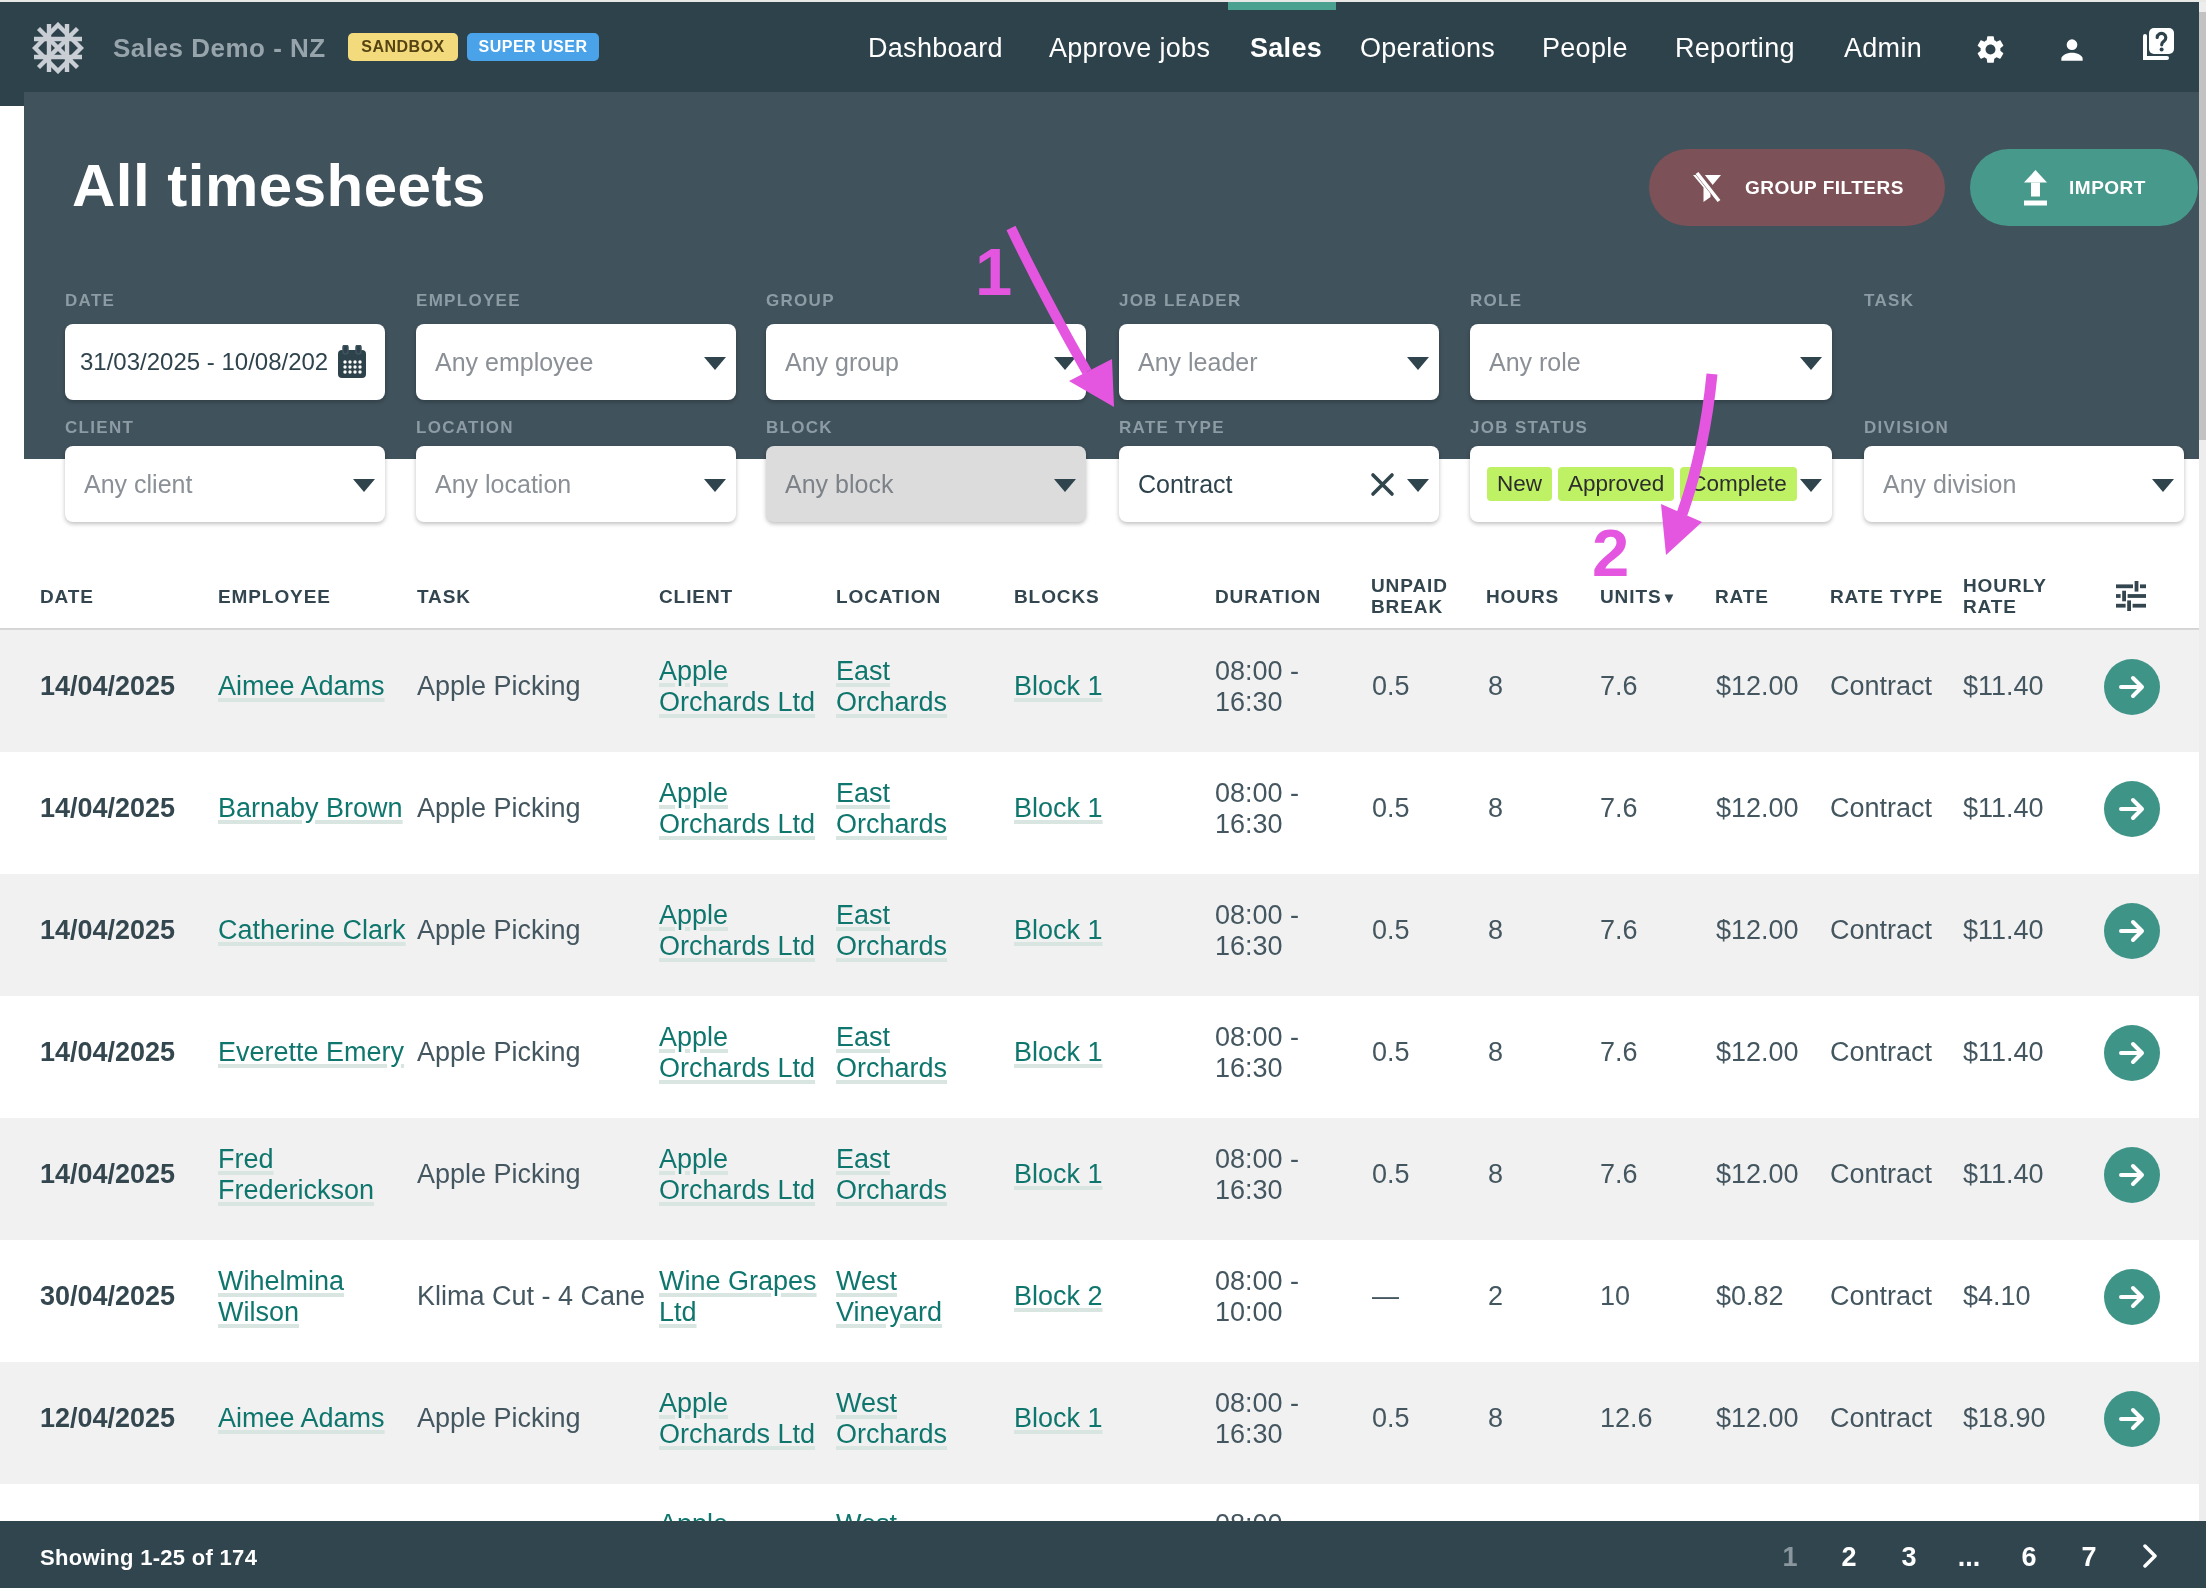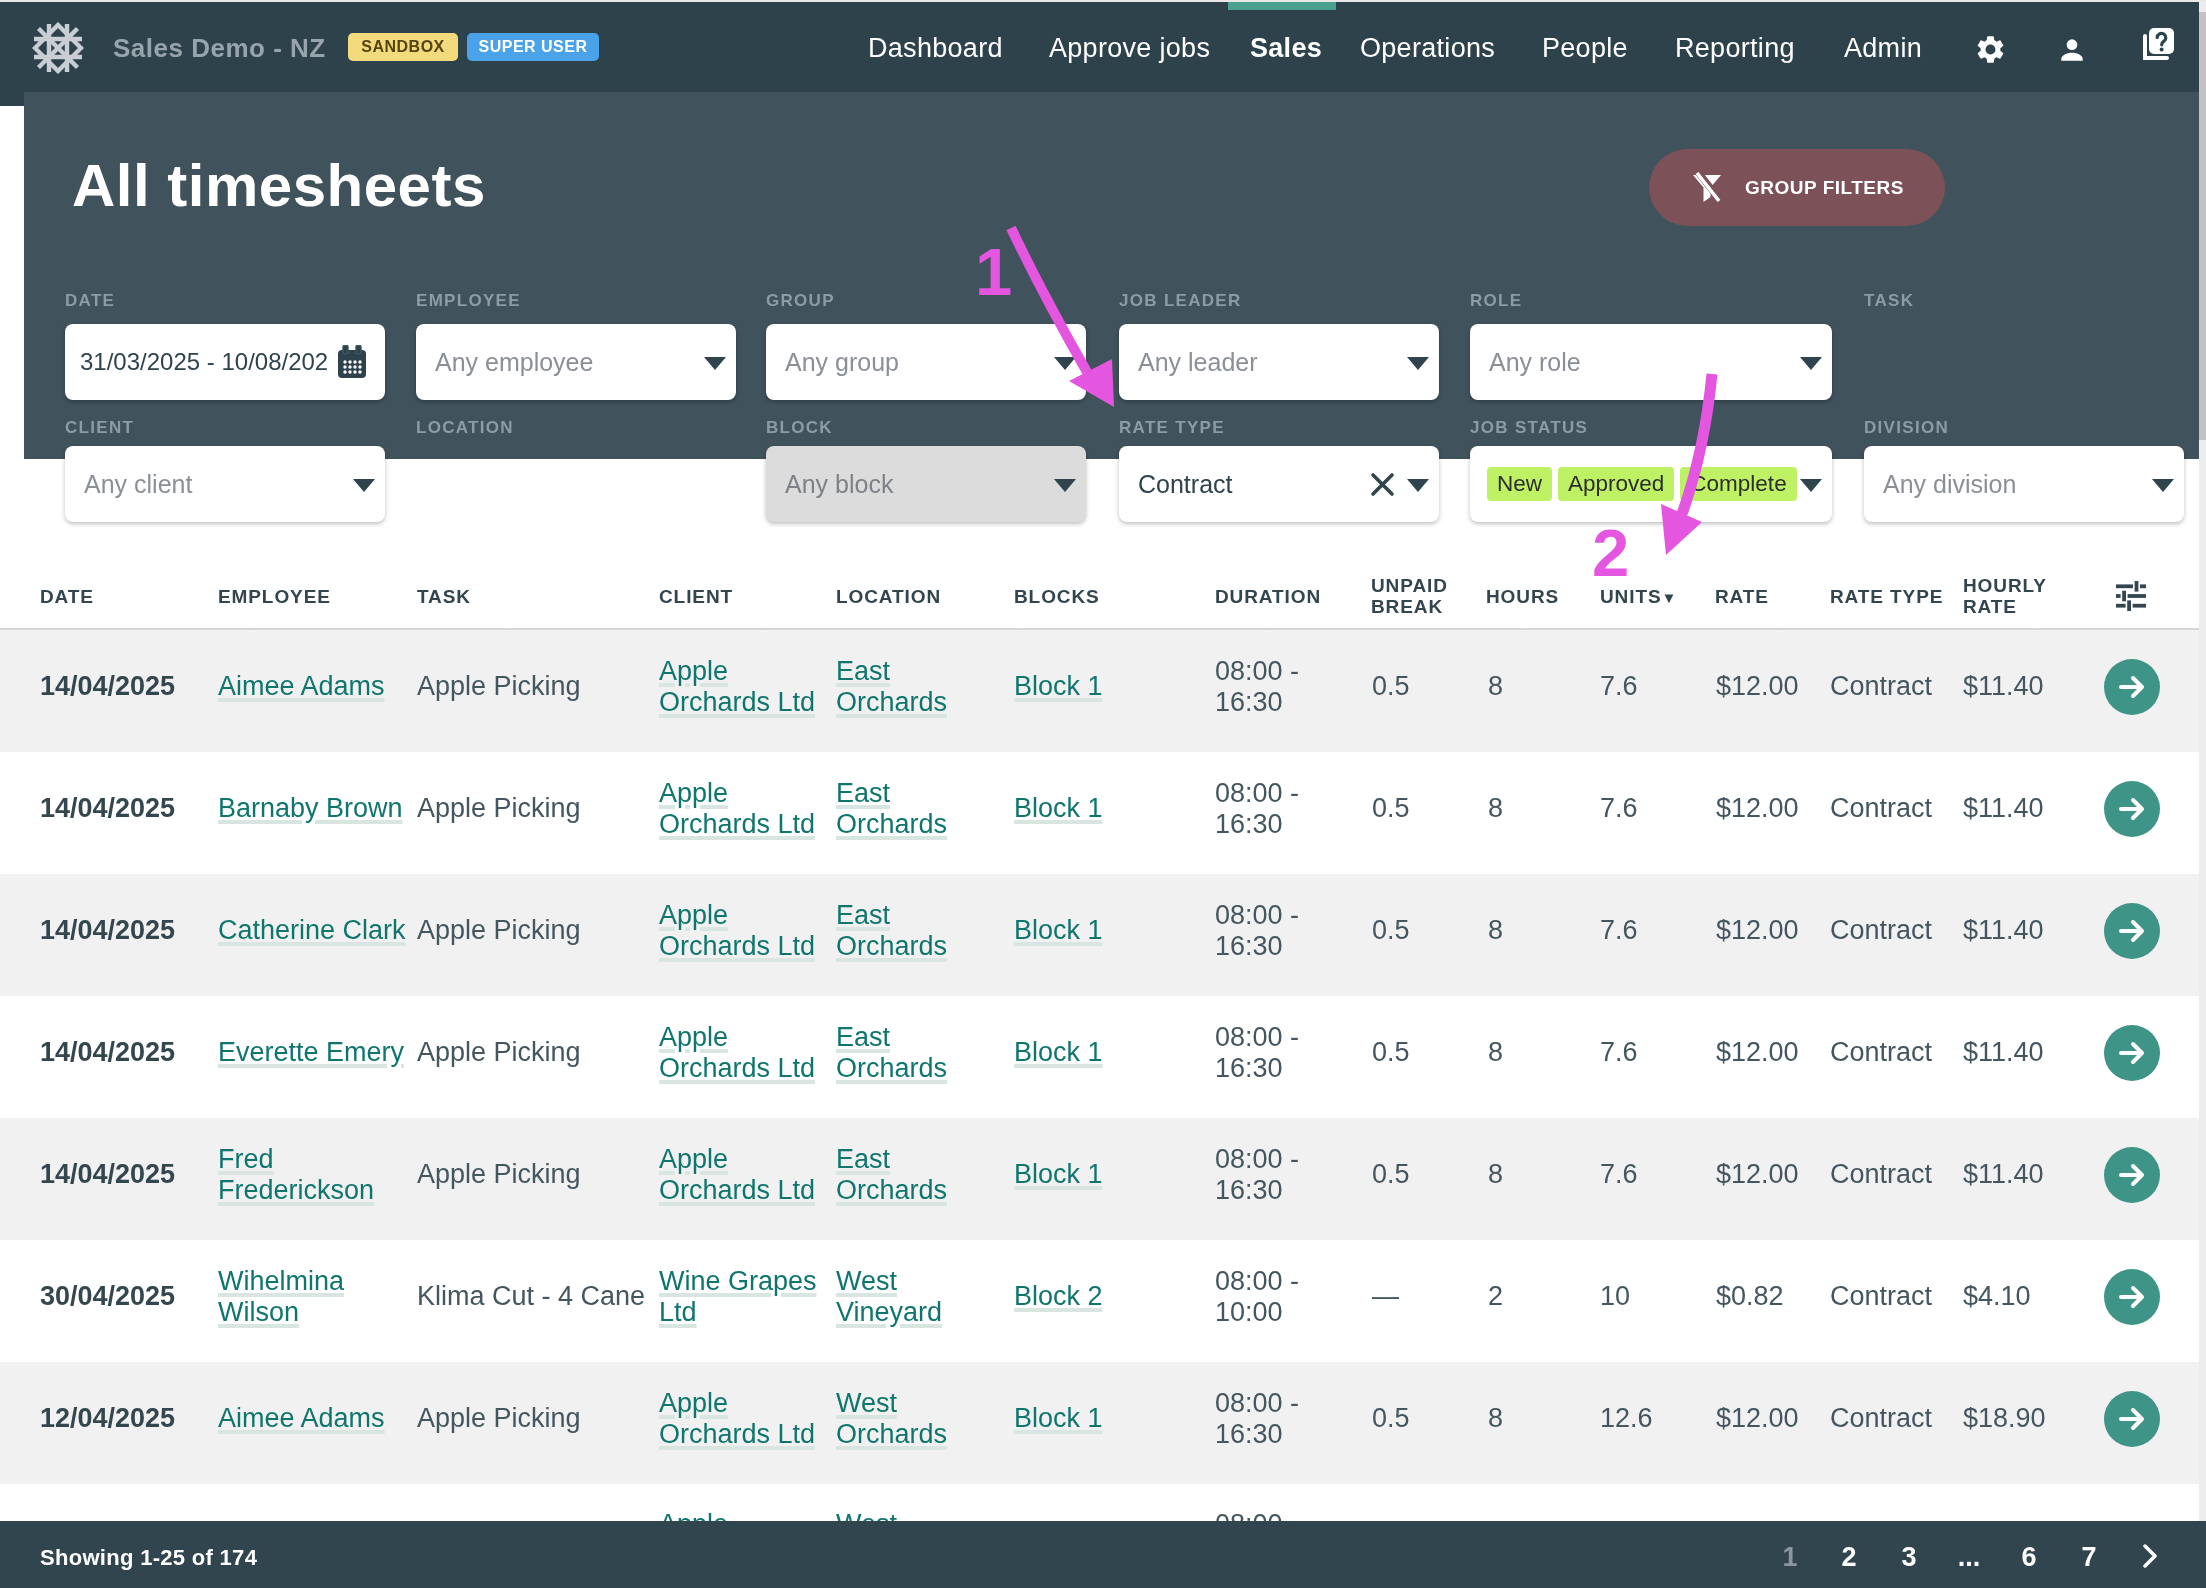--- a/index.html
+++ b/index.html
@@ -99,20 +99,28 @@
 
   <div class="abs hero">
     <div class="abs h1">All timesheets</div>
     <div class="abs btn reset">
         <svg style="margin-right:21px" width="34" height="34" viewBox="0 0 34 34">
       <path d="M3 4 L31 4 L20.5 16.5 L20.5 26 L13.5 31 L13.5 16.5 Z" fill="#fff"></path>
       <line x1="8" y1="1" x2="30" y2="29" stroke="#7c5157" stroke-width="7"></line>
       <line x1="7" y1="2" x2="29" y2="30" stroke="#fff" stroke-width="3.6"></line>
     </svg>
         <span>GROUP FILTERS</span>
+      </div>
+    <div class="abs btn import">
+        <svg style="margin-right:20px" width="27" height="36" viewBox="0 0 27 36">
+      <polygon points="13.5,0 25,12.5 2,12.5" fill="#fff"></polygon>
+      <rect x="9" y="12.5" width="9" height="14" fill="#fff"></rect>
+      <rect x="2" y="30.5" width="23" height="5" fill="#fff"></rect>
+    </svg>
+        <span>IMPORT</span>
       </div>
 
     <div class="abs flabel" style="left:41px;top:199px">DATE</div>
     <div class="abs flabel" style="left:392px;top:199px">EMPLOYEE</div>
     <div class="abs flabel" style="left:742px;top:199px">GROUP</div>
     <div class="abs flabel" style="left:1095px;top:199px">JOB LEADER</div>
     <div class="abs flabel" style="left:1446px;top:199px">ROLE</div>
     <div class="abs flabel" style="left:1840px;top:199px">TASK</div>
     <div class="abs flabel" style="left:41px;top:326px">CLIENT</div>
     <div class="abs flabel" style="left:392px;top:326px">LOCATION</div>
@@ -155,20 +163,24 @@
         <div class="caret"></div>
       </div>
     <div class="abs ffield" style="left:1446px;top:232px;width:362px">
         <span class="ph">Any role</span>
         <div class="caret"></div>
       </div>
     <div class="abs ffield" style="left:41px;top:354px;width:320px">
         <span class="ph">Any client</span>
         <div class="caret"></div>
       </div>
+    <div class="abs ffield" style="left:392px;top:354px;width:320px">
+        <span class="ph">Any location</span>
+        <div class="caret"></div>
+      </div>
     <div class="abs ffield disabled" style="left:742px;top:354px;width:320px">
         <span class="ph">Any block</span>
         <div class="caret"></div>
       </div>
     <div class="abs ffield" style="left:1095px;top:354px;width:320px">
         <span class="val">Contract</span>
         <svg style="position:absolute;right:44px;top:26px" width="25" height="25" viewBox="0 0 25 25">
 <path d="M3 3 L22 22 M22 3 L3 22" stroke="#31454d" stroke-width="3.6" stroke-linecap="round"></path>
         </svg>
         <div class="caret"></div>

